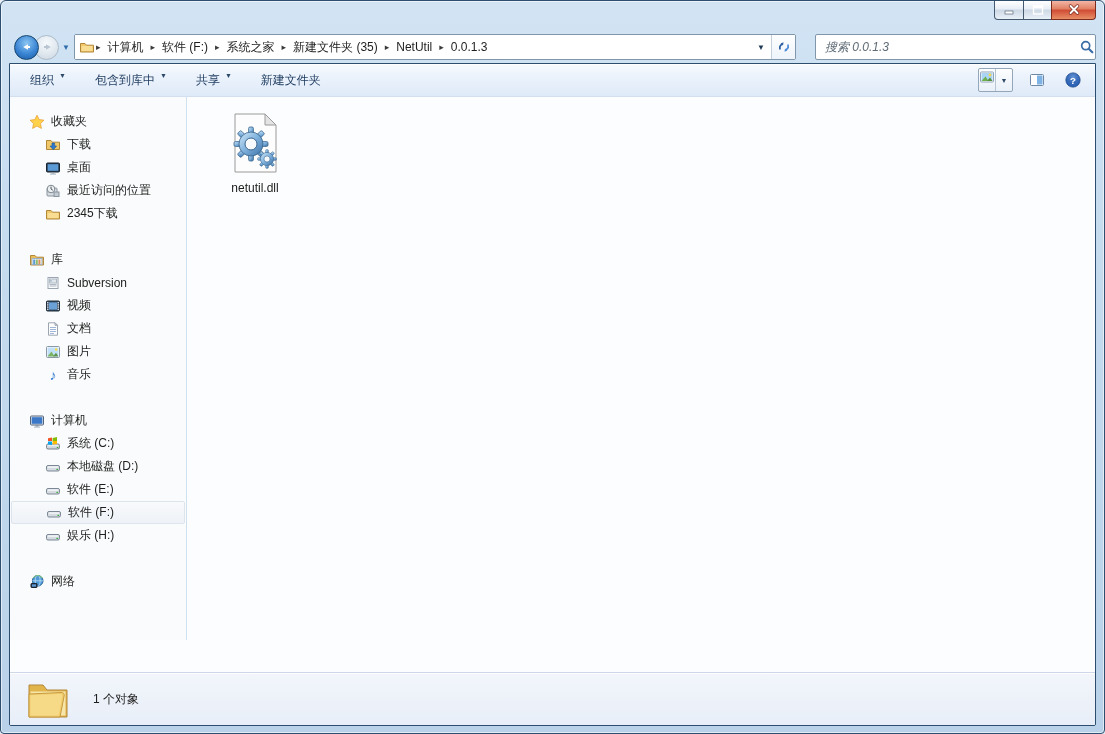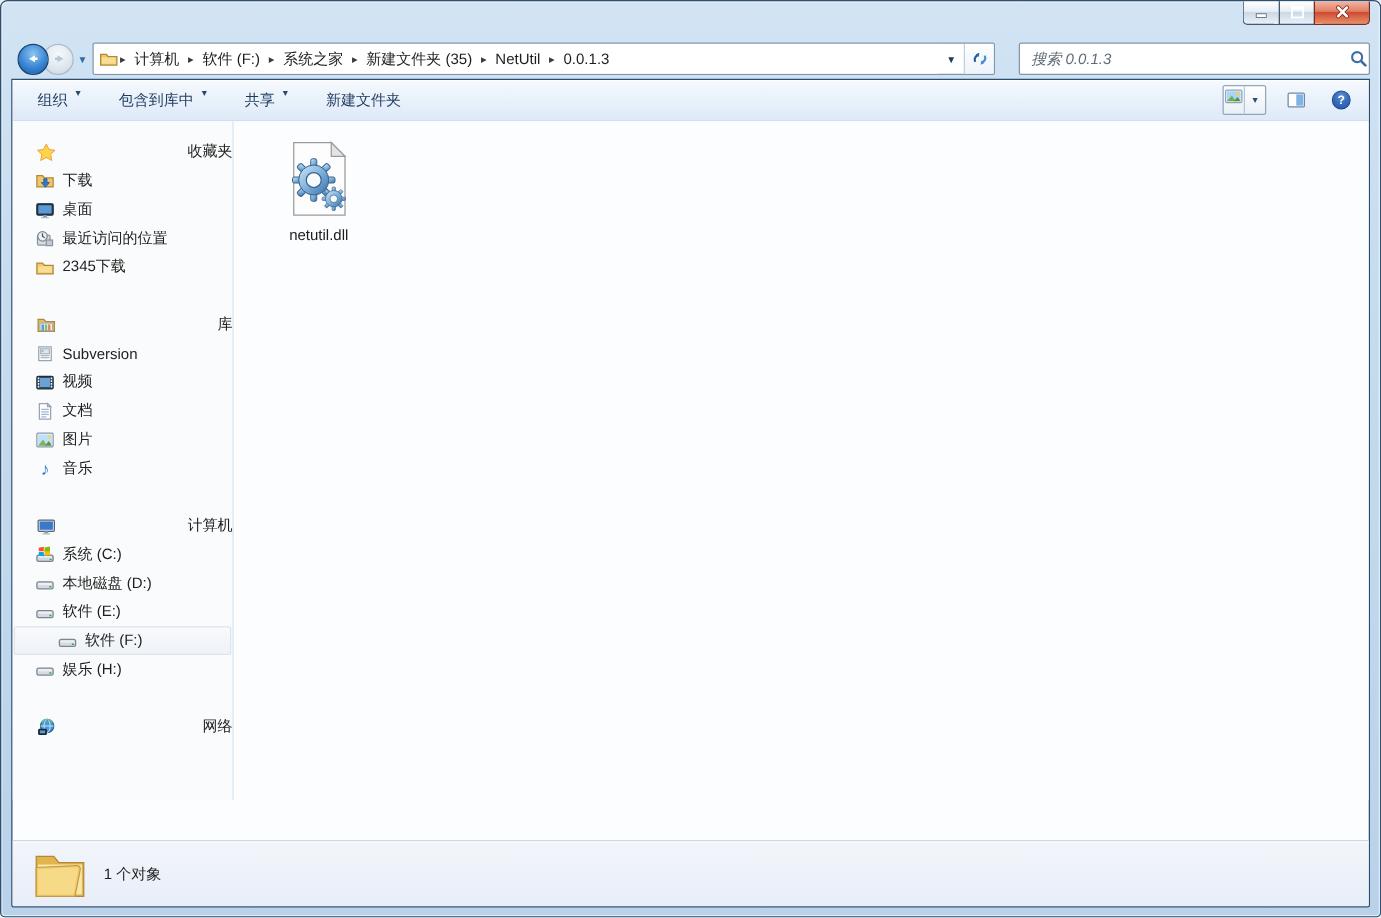--- a/index.html
+++ b/index.html
@@ -58,34 +58,34 @@
     background:linear-gradient(#fdfeff,#e9f0f8);}
   .views-main{width:29px;display:flex;align-items:center;justify-content:center;}
   .views-arrow{width:16px;display:flex;align-items:center;justify-content:center;font-size:7px;
     color:#2c4a68;border-left:1px solid #b7c5d4;}
   .icon-btn{width:24px;height:22px;display:flex;align-items:center;justify-content:center;}
   .content{flex:1;display:flex;min-height:0;}
   
   .sidebar{width:177px;flex:0 0 177px;box-sizing:border-box;background:#fafbfc;
     border-right:1px solid #cfe0ef;padding-top:13px;overflow:hidden;}
   .section{margin-bottom:23px;}
-  .row{display:flex;align-items:center;height:23px;gap:6px;padding-left:18px;cursor:default;
+  .row{display:flex;align-items:center;height:23px;gap:6px;padding-left:35px;cursor:default;
     box-sizing:border-box;white-space:nowrap;}
-  .row.header{padding-left:19px;justify-content:space-between;}
+  .row.header{padding-left:19px;}
   .row .lbl{overflow:hidden;text-overflow:ellipsis;}
   .row.selected{background:linear-gradient(#f8fafc,#eef2f7);border:1px solid #dde4ec;
     border-radius:2px;margin:0 1px;padding-left:34px;height:23px;}
   .icon16{width:16px;height:16px;flex:0 0 16px;display:inline-flex;align-items:center;justify-content:center;}
   .music-glyph{color:#2f7ad1;font-size:14px;line-height:16px;}
   
   .main{flex:1;background:#fcfdfe;padding:14px 0 0 22px;position:relative;min-width:0;}
   .file-tile{width:92px;display:flex;flex-direction:column;align-items:center;}
   .file-label{margin-top:3px;color:#1c1c1c;text-align:right;}
   
-  .statusbar{height:52px;flex:0 0 52px;display:flex;align-items:center;gap:10px;padding-left:15px;
+  .statusbar{height:52px;flex:0 0 52px;display:flex;align-items:center;gap:20px;padding-left:15px;
     background:linear-gradient(#f2f6fb,#e8eef8);border-top:1px solid #ccd8e8;box-shadow:inset 0 1px 0 #fff;margin-top:32px;}
   .status-text{color:#1e1e1e;}
 </style>
 </head>
 <body>
 
 <div class="window">
 
   <div class="titlebar">
     <div class="win-controls">

